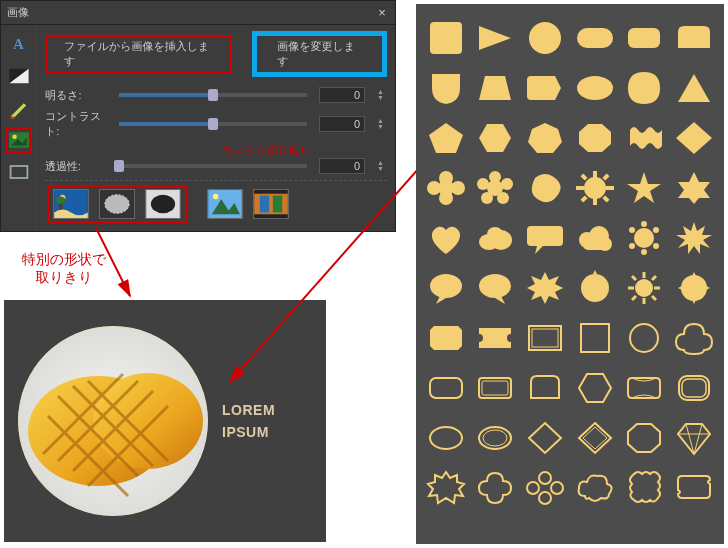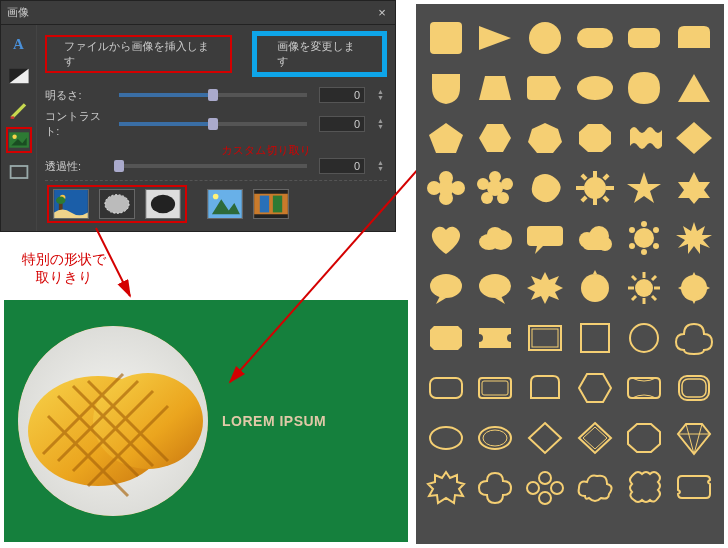--- a/index.html
+++ b/index.html
@@ -46,22 +46,22 @@
   .thumb { width:36px; height:30px; background:#333; border:1px solid #666; display:flex; align-items:center; justify-content:center; cursor:pointer;}
   .thumb-group2 { display:flex; gap:10px; }
   .thumb svg { width:100%; height:100%; }
 
   
   .anno-text { position:absolute; left:4px; top:250px; width:120px; color:#d40000; font-size:14px; line-height:1.3; text-align:center;}
   .arrow-canvas { position:absolute; left:0; top:0; width:728px; height:548px; pointer-events:none; }
 
   
   .card {
-    position:absolute; left:4px; top:300px; width:404px; height:242px;
-    background:#15803d; display:flex; align-items:center; padding:14px; gap:14px;
+    position:absolute; left:4px; top:300px; width:322px; height:242px;
+    background:#404040; display:flex; align-items:center; padding:14px; gap:14px;
   }
   .card .imgwrap { width:190px; height:190px; border-radius:50%; overflow:hidden; background:#e0c070; flex-shrink:0; }
   .card .text { color:#e0c9a8; font-size:14px; font-weight:600; line-height:1.6; letter-spacing:.5px;}
   .mango-svg { width:100%; height:100%; display:block; }
 </style>
 </head>
 <body>
 
 <div class="dialog">
   <div class="titlebar">

